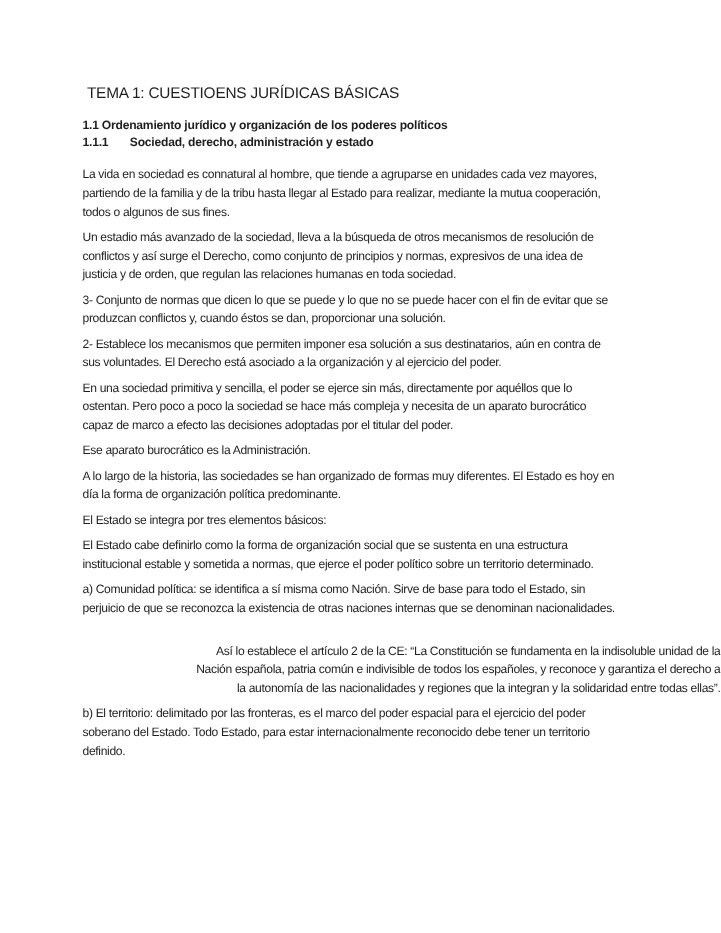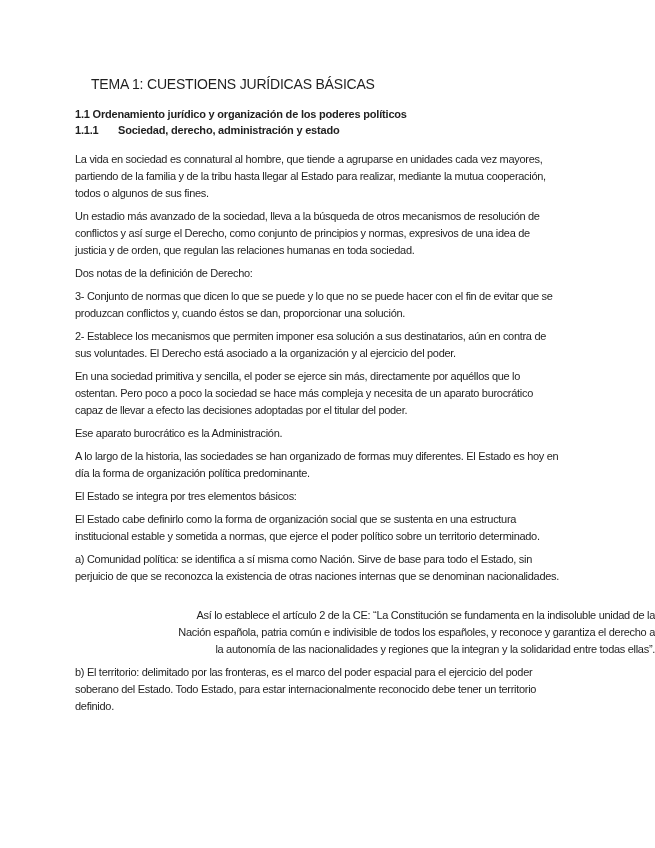--- a/index.html
+++ b/index.html
@@ -18,21 +18,21 @@
     box-sizing: border-box;
     width: 655px;
     height: 848px;
     background: #ffffff;
     padding: 76px 70px 0 75px;
   }
   .doc-title {
     font-size: 14px;
     font-weight: 400;
     letter-spacing: -0.2px;
-    margin: 0 0 16px 16px;
+    margin: 0 0 16px 4px;
     white-space: nowrap;
   }
   .h2 {
     font-size: 11px;
     font-weight: 700;
     letter-spacing: -0.2px;
     margin: 0 0 4px 0;
     white-space: nowrap;
   }
   .h3 {
@@ -73,28 +73,27 @@
     <span class="h3-num">1.1.1</span><span>Sociedad, derecho, administración y estado</span>
   </h3>
 
   <div class="body-text">
     <p>La vida en sociedad es connatural al hombre, que tiende a agruparse en unidades cada vez mayores,
 partiendo de la familia y de la tribu hasta llegar al Estado para realizar, mediante la mutua cooperación,
 todos o algunos de sus fines.</p>
     <p>Un estadio más avanzado de la sociedad, lleva a la búsqueda de otros mecanismos de resolución de
 conflictos y así surge el Derecho, como conjunto de principios y normas, expresivos de una idea de
 justicia y de orden, que regulan las relaciones humanas en toda sociedad.</p>
-    <p>Dos notas de la definición de Derecho:</p>
     <p>3- Conjunto de normas que dicen lo que se puede y lo que no se puede hacer con el fin de evitar que se
 produzcan conflictos y, cuando éstos se dan, proporcionar una solución.</p>
     <p>2- Establece los mecanismos que permiten imponer esa solución a sus destinatarios, aún en contra de
 sus voluntades. El Derecho está asociado a la organización y al ejercicio del poder.</p>
     <p>En una sociedad primitiva y sencilla, el poder se ejerce sin más, directamente por aquéllos que lo
 ostentan. Pero poco a poco la sociedad se hace más compleja y necesita de un aparato burocrático
-capaz de llevar a efecto las decisiones adoptadas por el titular del poder.</p>
+capaz de marco a efecto las decisiones adoptadas por el titular del poder.</p>
     <p>Ese aparato burocrático es la Administración.</p>
     <p>A lo largo de la historia, las sociedades se han organizado de formas muy diferentes. El Estado es hoy en
 día la forma de organización política predominante.</p>
     <p>El Estado se integra por tres elementos básicos:</p>
     <p>El Estado cabe definirlo como la forma de organización social que se sustenta en una estructura
 institucional estable y sometida a normas, que ejerce el poder político sobre un territorio determinado.</p>
     <p>a) Comunidad política: se identifica a sí misma como Nación. Sirve de base para todo el Estado, sin
 perjuicio de que se reconozca la existencia de otras naciones internas que se denominan nacionalidades.</p>
     <p class="quote-para">Así lo establece el artículo 2 de la CE: “La Constitución se fundamenta en la indisoluble unidad de la
 Nación española, patria común e indivisible de todos los españoles, y reconoce y garantiza el derecho a

